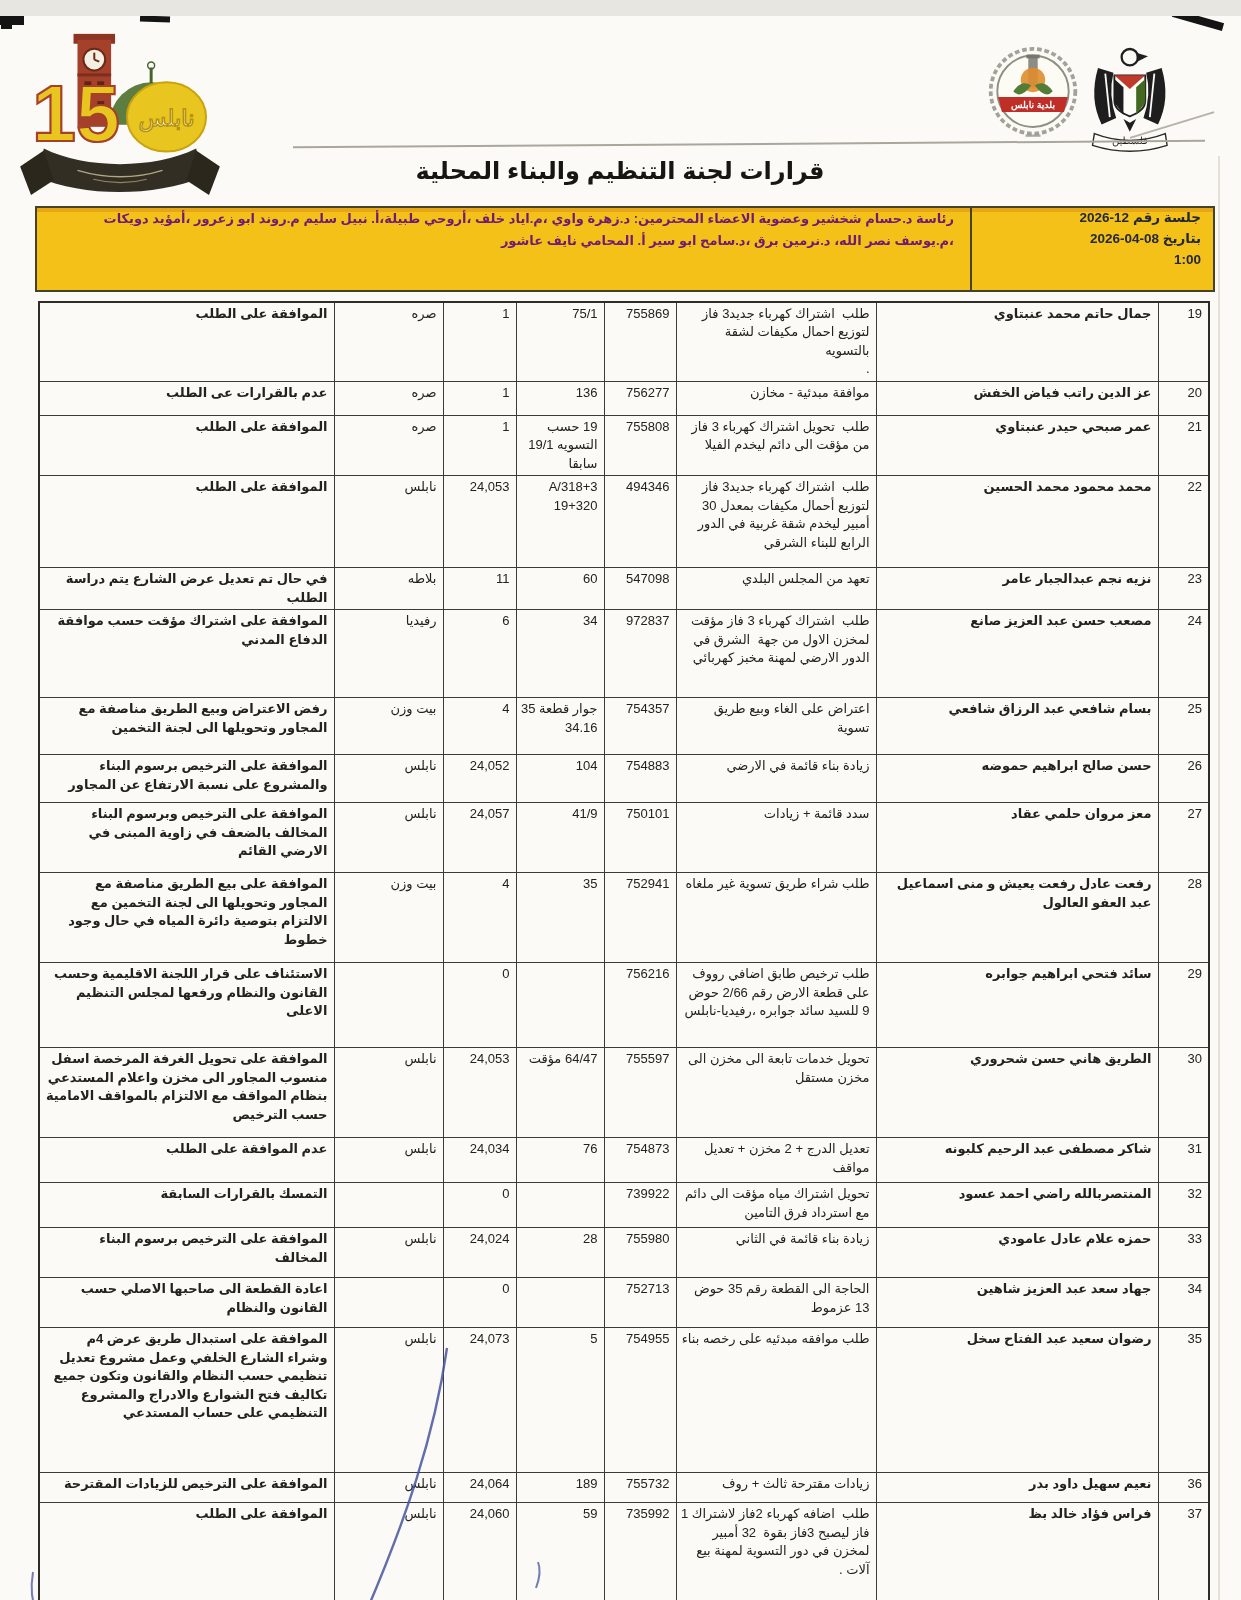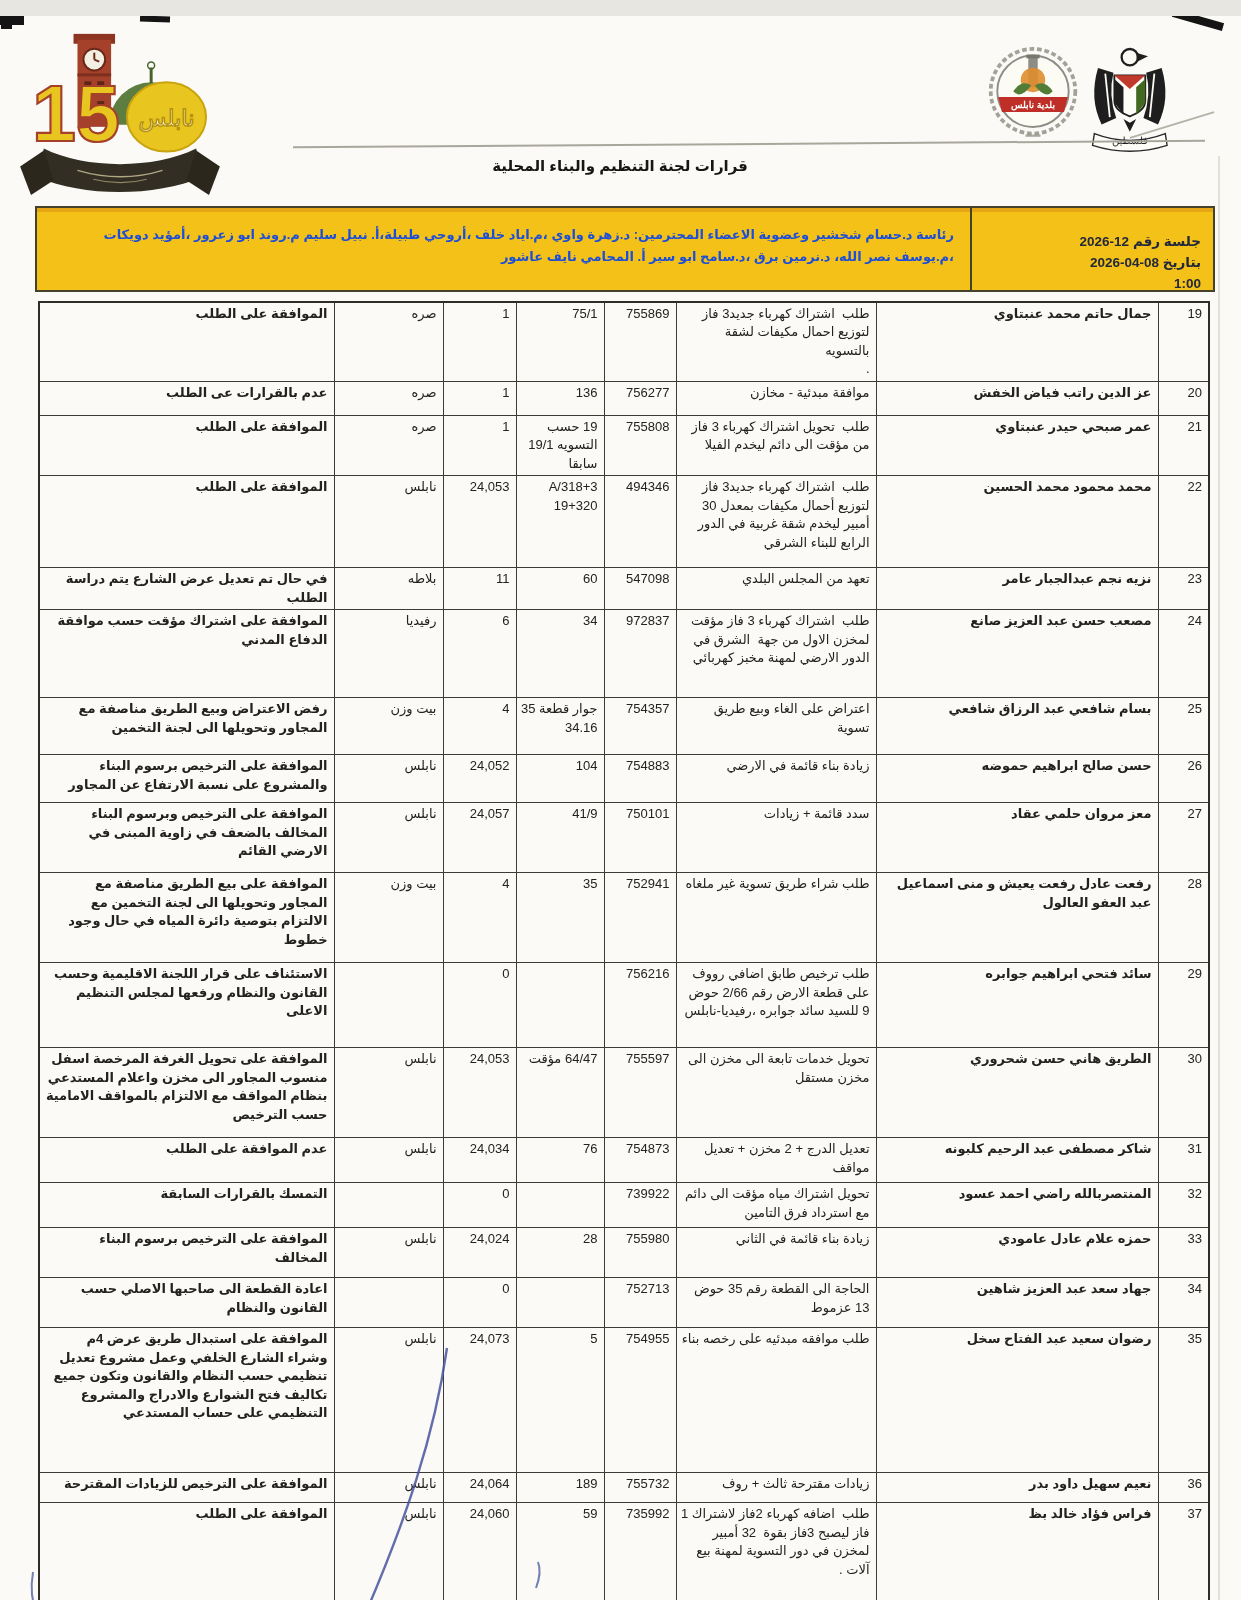--- a/index.html
+++ b/index.html
@@ -21,36 +21,36 @@
   
   .logo150 { position:absolute; left:16px; top:6px; }
   .brand { position:absolute; left:640px; top:88px; width:412px; text-align:center; direction:ltr; white-space:nowrap; }
   .brand-en { font-size:20px; font-weight:bold; color:#3c3c38; letter-spacing:.3px; }
   .brand-ar { font-size:24px; font-weight:bold; color:#4b4b45; margin-left:10px; }
   .rule  { position:absolute; left:293px; top:127px; width:912px; border-top:2px solid #a9a69c; transform:rotate(-0.4deg); }
   .rule-diag { position:absolute; left:1128px; top:108px; width:88px; border-top:2px solid #b5b2a8; transform:rotate(-17deg); }
   .seal  { position:absolute; left:986px; top:26px; }
   .eagle { position:absolute; left:1078px; top:28px; }
   .doc-title { position:absolute; left:400px; top:141px; width:440px; text-align:center;
-    font-size:15px; font-weight:bold; color:#161613; direction:rtl; }
+    font-size:24px; font-weight:bold; color:#161613; direction:rtl; }
 
   
   .session-box {
     position:absolute; left:35px; top:190px; width:1180px; height:86px; box-sizing:border-box;
     background:#f3c117; border:2px solid #45422c; display:flex; direction:rtl;
     box-shadow: inset 0 4px 0 rgba(219,143,22,.55);
   }
   .session-meta {
     width:243px; box-sizing:border-box; border-left:2px solid #45422c;
-    padding:24px 12px 4px 10px; font-weight:bold; font-size:13.5px; line-height:1.55;
+    padding:0 12px 4px 10px; font-weight:bold; font-size:13.5px; line-height:1.55;
     color:#23283a; text-align:right; direction:rtl;
   }
   .attendees {
-    flex:1; padding:16px 16px 4px 12px; font-weight:bold; font-size:13px; line-height:1.7;
-    color:#1d4ed8; text-align:right; direction:rtl;
+    flex:1; padding:0 16px 4px 12px; font-weight:bold; font-size:13px; line-height:1.7;
+    color:#701a75; text-align:right; direction:rtl;
   }
 
   
   table.decisions {
     position:absolute; left:38px; top:285px; width:1170px;
     border-collapse:collapse; direction:rtl; table-layout:fixed;
     border:2px solid #2e2d27;
   }
   table.decisions td {
     border:1px solid #3c3b35; vertical-align:top; padding:2px 6px 2px 4px;

